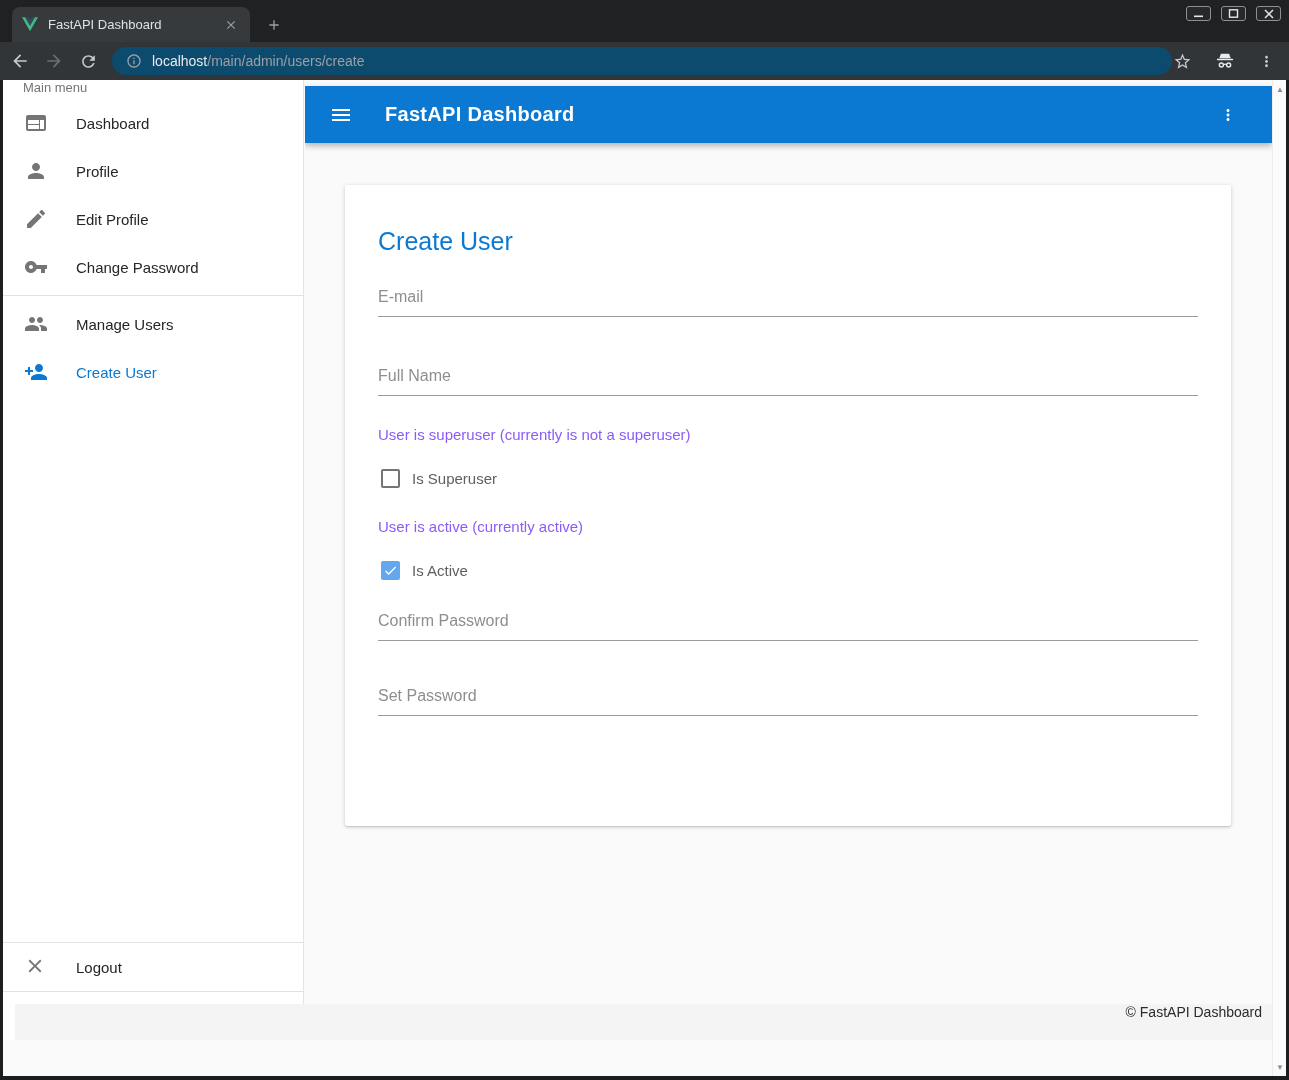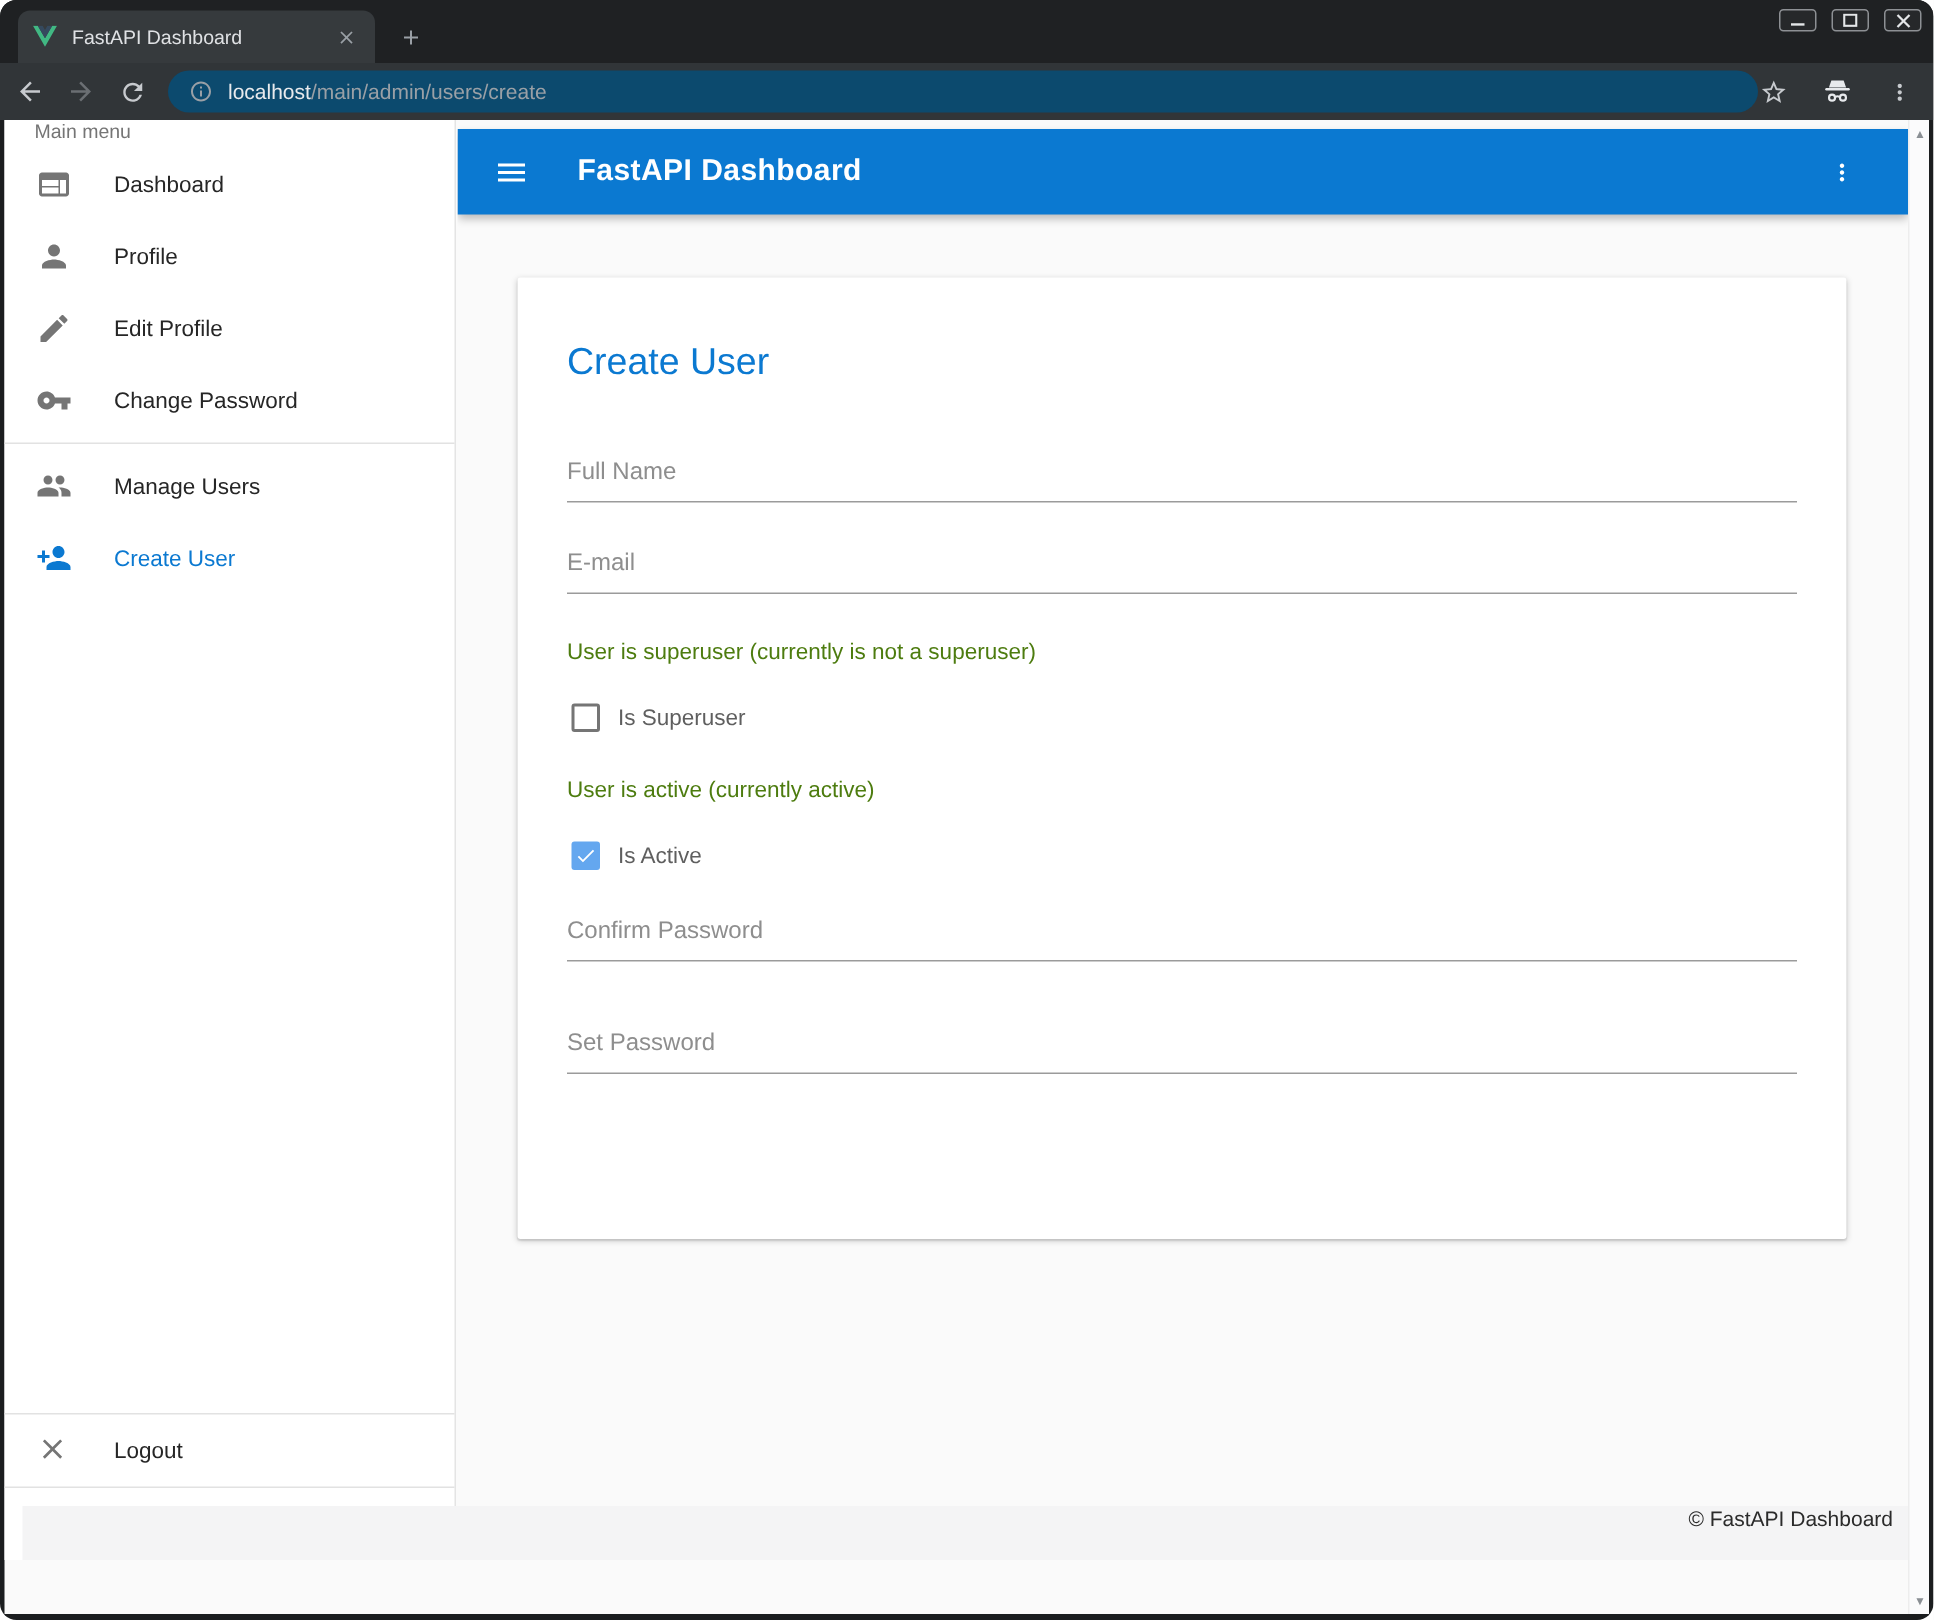--- a/index.html
+++ b/index.html
@@ -1,17 +1,17 @@
 <!DOCTYPE html>
 <html><head>
 <meta charset="utf-8">
 <style>
   * { margin:0; padding:0; box-sizing:border-box; }
   body { font-family:"Liberation Sans", sans-serif; }
-  .screen { position:relative; width:1289px; height:1080px; background:#1b1d1f; overflow:hidden;border-radius:11px; }
+  .screen { position:relative; width:1289px; height:1080px; background:#1b1d1f; overflow:hidden; }
 
   
   .tabstrip { position:absolute; left:0; top:0; width:1289px; height:42px; background:#1f2123; }
   .tab { position:absolute; left:12px; top:7px; width:238px; height:35px; background:#363a3d;
          border-radius:8px 8px 0 0; display:flex; align-items:center; padding:0 10px; }
   .tab-title { color:#dfe1e4; font-size:13px; margin-left:10px; flex:1; white-space:nowrap; overflow:hidden; }
   .tab-close { color:#9aa0a6; width:18px; height:18px; display:flex; align-items:center; justify-content:center; border-radius:50%; }
   .newtab { position:absolute; left:262px; top:13px; width:24px; height:24px; display:flex; align-items:center; justify-content:center; }
   .winctl { position:absolute; top:6px; display:flex; gap:10px; right:8px; }
   .winbtn { width:25px; height:15px; border:1px solid #8d9094; border-radius:3px; background:#26282a;
@@ -45,21 +45,21 @@
 
   .card { position:absolute; left:40px; top:105px; width:886px; height:641px; background:#ffffff;
           border-radius:2px; box-shadow:0 1px 4px rgba(0,0,0,.18), 0 1px 1px rgba(0,0,0,.1); }
   .card-inner { padding:40px 33px 0 33px; }
   .form-title { color:#0b79d1; font-size:25px; font-weight:500; margin-top:2px; }
   .tfield { margin-top:44px; }
   .tfield input { width:820px; border:none; outline:none; border-bottom:1px solid #9b9b9b;
                   font-size:16px; padding:6px 0 10px 0; background:transparent; color:#333;
                   font-family:"Liberation Sans", sans-serif; }
   .tfield input::placeholder { color:#8e8e8e; opacity:1; }
-  .hint { color:#4d7c0f; font-size:15px; margin-top:30px; }
+  .hint { color:#8b5cf6; font-size:15px; margin-top:30px; }
   .cbrow { display:flex; align-items:center; margin-top:26px; margin-left:3px; }
   .cbox { width:19px; height:19px; border:2px solid #757575; border-radius:2px; background:#fff; }
   .cbox.checked { border:none; background:#64a7ef; display:flex; align-items:center; justify-content:center; }
   .cblabel { color:#5f5f5f; font-size:15px; margin-left:12px; }
   .btnrow { display:flex; gap:15px; margin-top:26px; margin-left:6px; }
   .btn { min-width:89px; height:35px; background:#f6f6f6; border:1px solid #ececec; border-radius:3px;
          box-shadow:0 2px 3px rgba(0,0,0,.22); color:#2b2b2b; font-size:13.5px; font-weight:bold;
          letter-spacing:.8px; padding:0 16px; font-family:"Liberation Sans", sans-serif; cursor:pointer; }
 
   .pagefooter { position:absolute; left:0; top:924px; width:1269px; height:36px; background:#f4f4f5;
@@ -260,26 +260,26 @@
           <svg width="18" height="18" viewBox="0 0 24 24">
               <path fill="#ffffff" d="M12 8c1.1 0 2-.9 2-2s-.9-2-2-2-2 .9-2 2 .9 2 2 2zm0 2c-1.1 0-2 .9-2 2s.9 2 2 2 2-.9 2-2-.9-2-2-2zm0 6c-1.1 0-2 .9-2 2s.9 2 2 2 2-.9 2-2-.9-2-2-2z"></path>
             </svg>
         </span>
       </header>
 
       <section class="card">
         <div class="card-inner">
           <h1 class="form-title">Create User</h1>
 
+          <div class="tfield" style="margin-top:26px;">
+            <input type="text" placeholder="E-mail" style="">
+          </div>
+
           <div class="tfield">
             <input type="text" placeholder="Full Name" style="">
-          </div>
-
-          <div class="tfield" style="margin-top:26px;">
-            <input type="text" placeholder="E-mail" style="">
           </div>
 
           <div class="hint">User is superuser (currently is not a superuser)</div>
           <div class="cbrow">
             <span class="cbox"></span>
             <span class="cblabel">Is Superuser</span>
           </div>
 
           <div class="hint">User is active (currently active)</div>
           <div class="cbrow">

